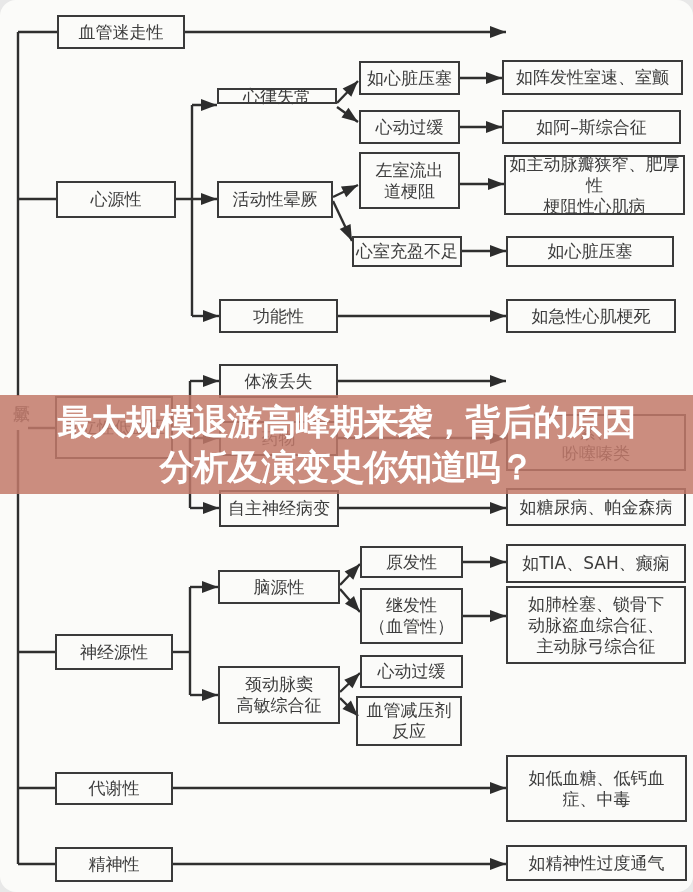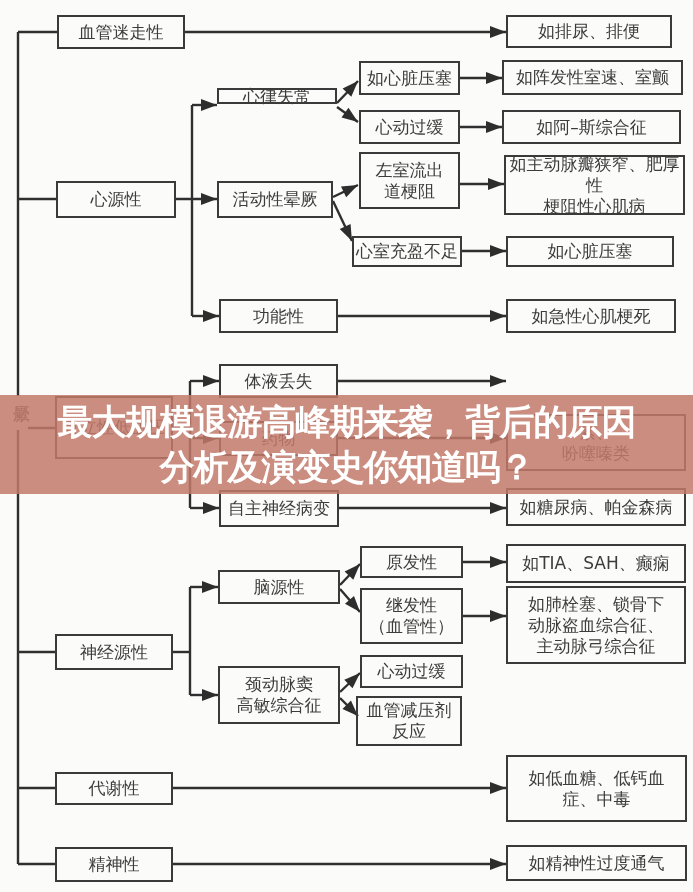--- a/index.html
+++ b/index.html
@@ -1,19 +1,20 @@
 <!DOCTYPE html>
 <html><head>
 <meta charset="utf-8">
 <style>
   html,body{margin:0;padding:0;background:#e8e8e8;}
   .stage{
     position:relative;width:693px;height:892px;margin:0 auto;
     background:#fbfbf9;overflow:hidden;
     font-family:"DejaVu Sans","Liberation Sans",sans-serif;
+    border-radius:16px;
   }
   .wires{position:absolute;left:0;top:0;z-index:1;}
   .bx{
     position:absolute;z-index:2;box-sizing:border-box;
     border:2px solid #3a3a3a;background:transparent;
     display:flex;align-items:center;justify-content:center;
     text-align:center;white-space:pre-line;
     font-size:17px;line-height:21px;color:#3c3c3c;
     padding:0 2px;
   }
@@ -118,21 +119,20 @@
   <div class="bx" style="left:360px;top:588px;width:103px;height:56px">继发性
 （血管性）</div>
   <div class="bx" style="left:218px;top:666px;width:122px;height:58px">颈动脉窦
 高敏综合征</div>
   <div class="bx" style="left:360px;top:655px;width:103px;height:33px">心动过缓</div>
   <div class="bx" style="left:356px;top:696px;width:106px;height:50px">血管减压剂
 反应</div>
   <div class="bx" style="left:55px;top:772px;width:118px;height:33px">代谢性</div>
   <div class="bx" style="left:55px;top:847px;width:118px;height:35px">精神性</div>
 
-  <div class="bx" style="left:506px;top:15px;width:166px;height:33px">如排尿、排便</div>
   <div class="bx" style="left:502px;top:60px;width:181px;height:35px">如阵发性室速、室颤</div>
   <div class="bx" style="left:502px;top:110px;width:179px;height:34px">如阿–斯综合征</div>
   <div class="bx" style="left:504px;top:155px;width:181px;height:60px">如主动脉瓣狭窄、肥厚性
 梗阻性心肌病</div>
   <div class="bx" style="left:506px;top:236px;width:168px;height:31px">如心脏压塞</div>
   <div class="bx" style="left:506px;top:299px;width:170px;height:34px">如急性心肌梗死</div>
   <div class="bx" style="left:506px;top:414px;width:180px;height:57px">素、
 吩噻嗪类</div>
   <div class="bx" style="left:506px;top:488px;width:180px;height:38px">如糖尿病、帕金森病</div>
   <div class="bx" style="left:506px;top:544px;width:180px;height:39px">如TIA、SAH、癫痫</div>

